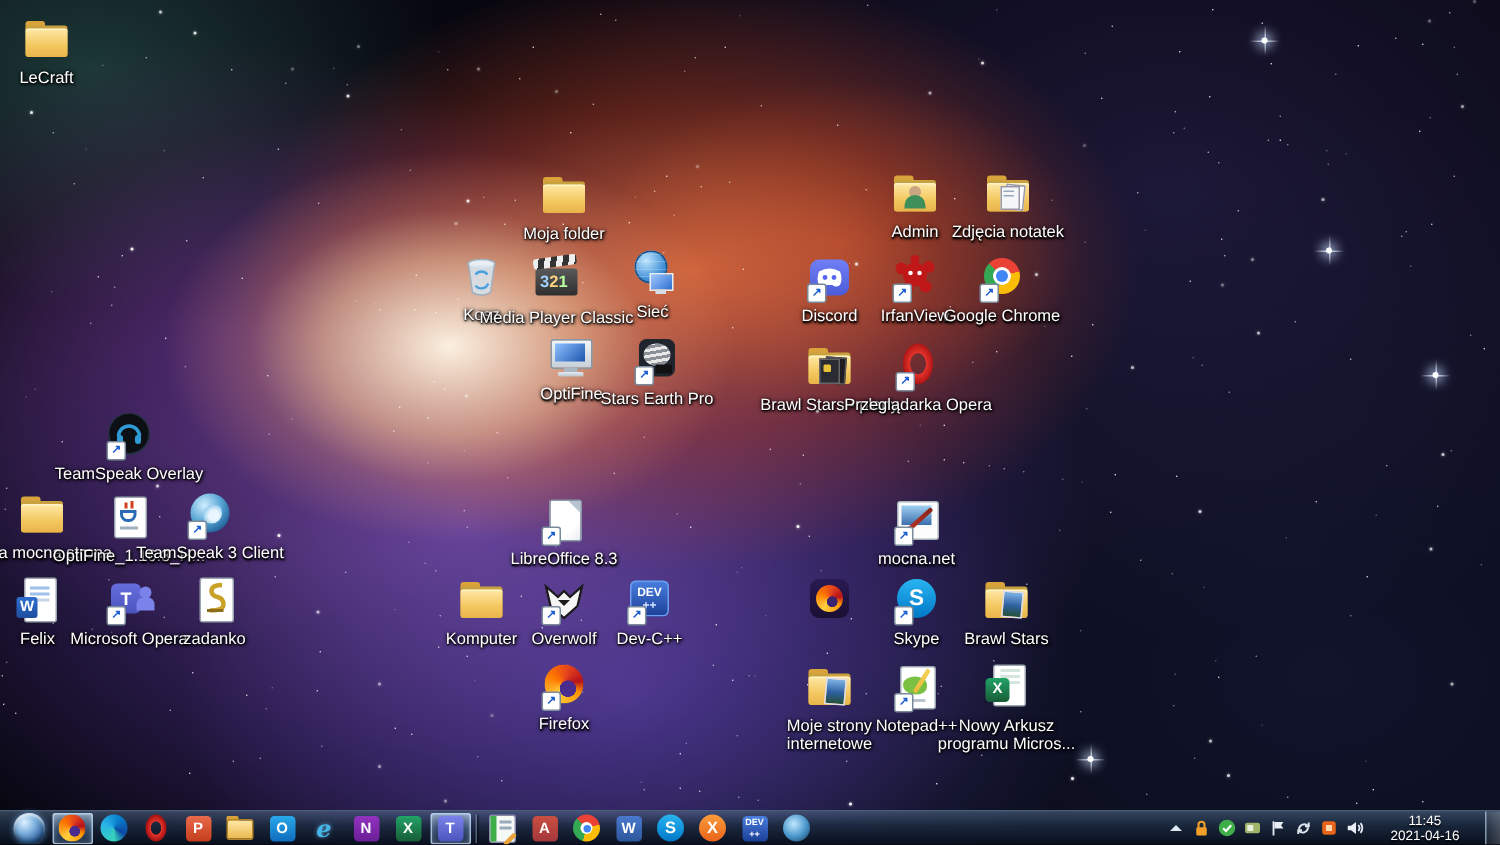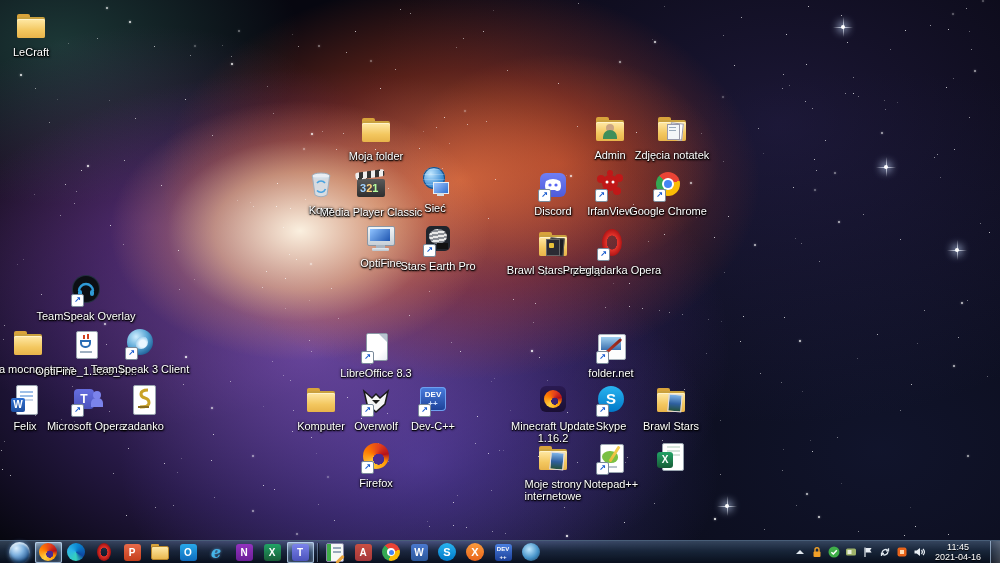--- a/index.html
+++ b/index.html
@@ -33,21 +33,21 @@
     border-top:1px solid rgba(150,190,230,.45);box-sizing:border-box;}
   .start-orb{position:relative;width:21px;height:21px;margin:0 4px 0 9px;border-radius:50%;
     background:radial-gradient(circle at 35% 30%, #dff1ff, #7fb2e0 35%, #2a5d96 70%, #123a66);
     box-shadow:inset 0 -2px 3px rgba(0,0,0,.45), inset 0 2px 2px rgba(255,255,255,.7), 0 0 4px rgba(120,180,255,.6);}
   .start-orb .flag{position:absolute;left:5px;top:5px;width:11px;height:11px;display:grid;grid-template-columns:1fr 1fr;gap:1px;transform:rotate(-4deg);}
   .start-orb .flag i{display:block;border-radius:1px 35% 1px 35%;}
   .tb-app{position:relative;width:27px;height:21px;margin:0 .5px;display:flex;align-items:center;justify-content:center;border-radius:2px;}
   .tb-app.active{background:linear-gradient(180deg,rgba(195,225,252,.55),rgba(95,145,195,.38) 50%,rgba(60,100,150,.3));
     box-shadow:inset 0 0 0 1px rgba(185,215,245,.75), inset 0 0 5px rgba(255,255,255,.45);}
   .tb-sep{width:1px;height:19px;margin:0 3px;background:rgba(175,205,235,.4);box-shadow:1px 0 1px rgba(0,0,0,.6);}
-  #tray{margin-left:auto;display:flex;align-items:center;gap:4px;height:23px;}
+  #tray{margin-left:auto;display:flex;align-items:center;gap:12px;height:23px;}
   .tray-ic{width:15px;height:17px;display:flex;align-items:center;justify-content:center;}
   #clock{margin:0 5px 0 4px;color:#fff;font-size:9px;line-height:10px;text-align:center;text-shadow:0 1px 1px #000;}
   #show-desktop{width:9px;height:23px;border-left:1px solid rgba(185,215,245,.55);
     background:linear-gradient(90deg,rgba(255,255,255,.07),rgba(255,255,255,.2));}
 </style>
 </head>
 <body>
 
 <div id="screen">
   <div id="stars">
@@ -653,28 +653,27 @@
         </div>
         <div class="dlabel nowrap">Firefox</div>
       </div>
       <div class="dicon" style="left: 556px; top: 329px; width: 110px;">
         <div class="art">
           <div class="abs" style="left:5px;top:5px;width:26px;height:24px;background:#fdfdfd;border:1px solid #aab4bd;border-radius:2px"></div>
           <div class="abs" style="left:8px;top:8px;width:20px;height:13px;background:linear-gradient(180deg,#9fd0f0,#3c6fae)"></div>
           <div class="abs" style="left:9px;top:26px;width:26px;height:3px;background:linear-gradient(90deg,#c0392b,#8a2318);transform:rotate(-42deg);transform-origin:left center;border-radius:2px"></div>
           <div class="abs" style="left:3px;bottom:1px;width:11px;height:11px;background:#fff;border:1px solid #7a8a9a;border-radius:2px;color:#1e5fd0;font:bold 8px 'Liberation Sans',sans-serif;line-height:10px;text-align:center">↗</div>
         </div>
-        <div class="dlabel nowrap">folder.net</div>
+        <div class="dlabel nowrap">mocna.net</div>
       </div>
       <div class="dicon" style="left: 498px; top: 382px; width: 110px;">
         <div class="art">
           <div class="abs" style="left:5px;top:4px;width:26px;height:26px;border-radius:6px;background:linear-gradient(180deg,#2a1a52,#1a0f33)"></div>
           <div class="abs" style="left:9px;top:8px;width:18px;height:18px;border-radius:50%;background:radial-gradient(circle at 60% 62%,#3a2470 0 22%,transparent 24%),conic-gradient(from 120deg,#ff9500,#ffcf3e 90deg,#ff7a00 180deg,#e3401d 260deg,#b5121b 320deg,#ff9500)"></div>
         </div>
-        <div class="dlabel" style="width: 98px;">Minecraft Update 1.16.2</div>
       </div>
       <div class="dicon" style="left: 556px; top: 382px; width: 110px;">
         <div class="art">
           <div class="abs" style="left:5px;top:4px;width:26px;height:26px;border-radius:50%;background:linear-gradient(180deg,#29b4f0,#0078c8)"></div>
           <div class="abs" style="left:5px;top:8px;width:26px;text-align:center;color:#fff;font:bold 15px 'Liberation Sans',sans-serif">S</div>
           <div class="abs" style="left:3px;bottom:1px;width:11px;height:11px;background:#fff;border:1px solid #7a8a9a;border-radius:2px;color:#1e5fd0;font:bold 8px 'Liberation Sans',sans-serif;line-height:10px;text-align:center">↗</div>
         </div>
         <div class="dlabel nowrap">Skype</div>
       </div>
       <div class="dicon" style="left: 616px; top: 382px; width: 110px;">
@@ -704,20 +703,21 @@
           <div class="abs" style="left:3px;bottom:1px;width:11px;height:11px;background:#fff;border:1px solid #7a8a9a;border-radius:2px;color:#1e5fd0;font:bold 8px 'Liberation Sans',sans-serif;line-height:10px;text-align:center">↗</div>
         </div>
         <div class="dlabel nowrap">Notepad++</div>
       </div>
       <div class="dicon" style="left: 616px; top: 440px; width: 110px;">
         <div class="art">
           <div class="abs" style="left:9px;top:3px;width:20px;height:26px;background:#fff;border:1px solid #9aa5b0;border-radius:2px"></div>
           <div class="abs" style="left:14px;top:6px;width:13px;height:10px;background:repeating-linear-gradient(0deg,#d6e5dc 0 2px,#fff 2px 4px)"></div>
           <div class="abs" style="left:4px;top:12px;width:16px;height:16px;border-radius:3px;background:linear-gradient(180deg,#21a366,#185c37);color:#fff;font:bold 10px 'Liberation Sans',sans-serif;text-align:center;line-height:16px">X</div>
         </div>
+        <div class="dlabel" style="width: 96px;">Nowy Arkusz programu Micros...</div>
       </div>
     </div>
 
   <div id="taskbar">
     <div class="start-orb">
       <div class="flag">
           <i></i>
           <i></i>
           <i></i>
           <i></i>

